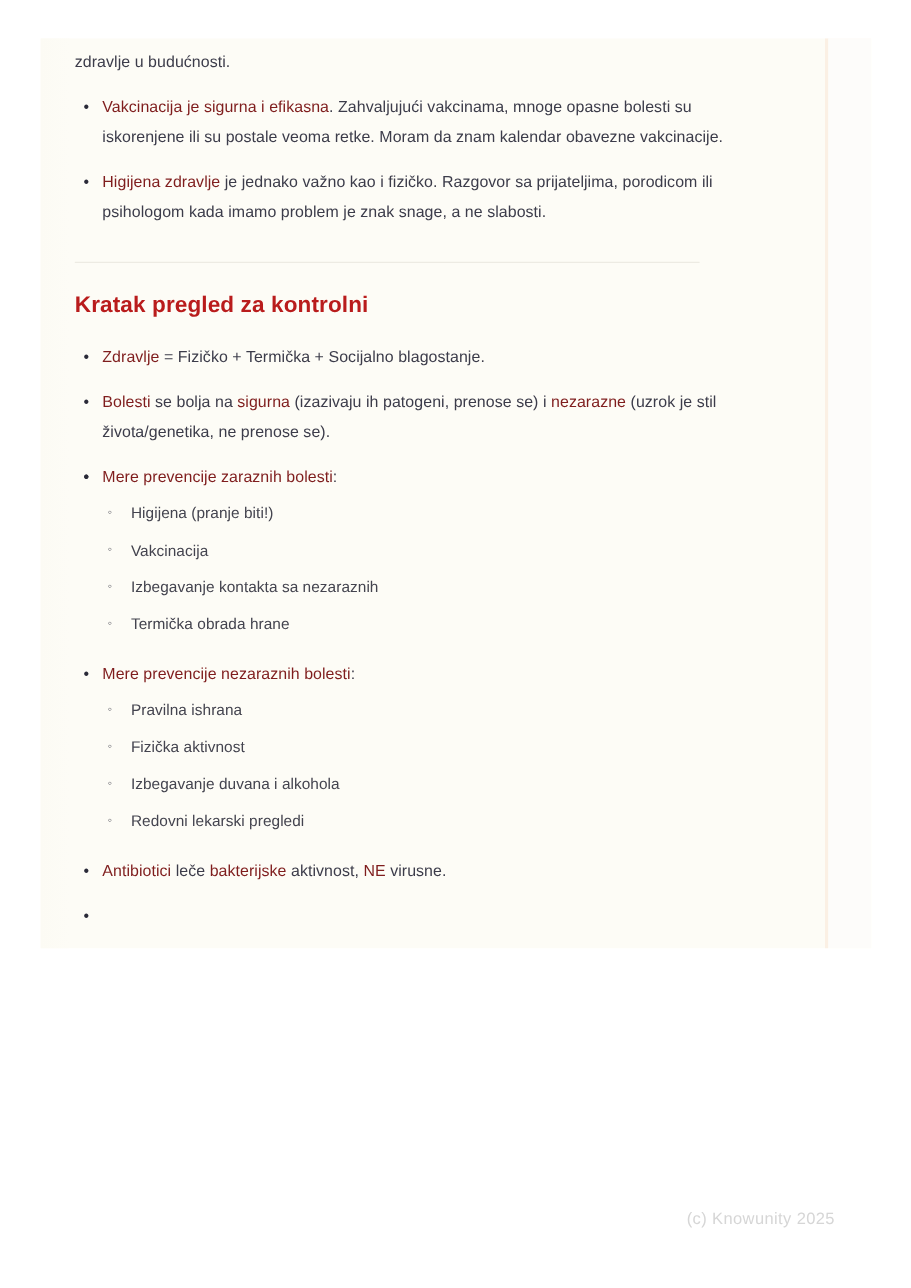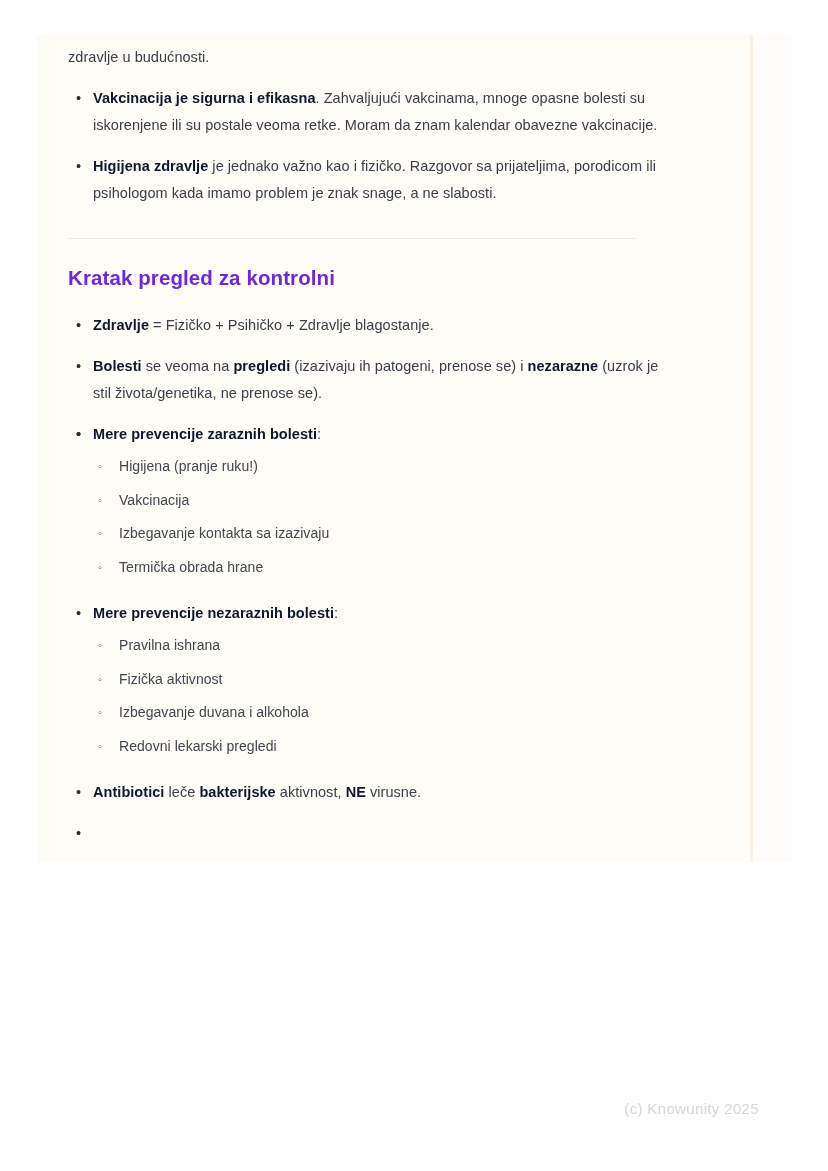--- a/index.html
+++ b/index.html
@@ -111,32 +111,32 @@
 
   ul.lvl2 > li > .bullet-o {
     position: absolute;
     left: 5px;
     top: 0;
     line-height: 33.5px;
     font-size: 11px;
     color: #55555f;
   }
 
-  b, strong { font-weight: bold; color: #0f172a; }
+  b, strong { font-weight: normal; color: #7f1d1d; }
 
   hr.rule {
     border: 0;
     border-top: 1px solid #ebe9e2;
     height: 1px;
   }
 
   h2.section-heading {
     font-size: 20.5px;
     font-weight: bold;
-    color: #6d28d9;
+    color: #b91c1c;
     letter-spacing: 0.1px;
     line-height: 26px;
   }
 
   
   #footer {
     position: absolute;
     right: 33px;
     top: 1100px;
     font-size: 15px;
@@ -183,45 +183,45 @@
         <hr class="rule">
       </div>
 
       <div class="head-wrap">
         <h2 class="section-heading">Kratak pregled za kontrolni</h2>
       </div>
 
       <ul class="lvl1 list2-wrap">
         <li>
           <span class="bullet">•</span>
-          <span><b>Zdravlje</b><span> = Fizičko + Psihičko + Zdravlje blagostanje.</span></span>
-        </li>
-        <li class="li-gap">
-          <span class="bullet">•</span>
-          <span><b>Bolesti</b><span> se veoma na </span><b>pregledi</b><span> (izazivaju ih patogeni, prenose se) i </span><b>nezarazne</b><span> (uzrok je stil života/genetika, ne prenose se).</span></span>
+          <span><b>Zdravlje</b><span> = Fizičko + Termička + Socijalno blagostanje.</span></span>
+        </li>
+        <li class="li-gap">
+          <span class="bullet">•</span>
+          <span><b>Bolesti</b><span> se bolja na </span><b>sigurna</b><span> (izazivaju ih patogeni, prenose se) i </span><b>nezarazne</b><span> (uzrok je stil života/genetika, ne prenose se).</span></span>
         </li>
         <li class="li-gap">
           <span class="bullet">•</span>
         </li>
 
         <li class="li-gap">
           <span class="bullet">•</span>
           <b>Mere prevencije zaraznih bolesti</b><span>:</span>
           <ul class="lvl2">
             <li>
               <span class="bullet-o">◦</span>
-              <span>Higijena (pranje ruku!)</span>
+              <span>Higijena (pranje biti!)</span>
             </li>
             <li>
               <span class="bullet-o">◦</span>
               <span>Vakcinacija</span>
             </li>
             <li>
               <span class="bullet-o">◦</span>
-              <span>Izbegavanje kontakta sa izazivaju</span>
+              <span>Izbegavanje kontakta sa nezaraznih</span>
             </li>
             <li>
               <span class="bullet-o">◦</span>
               <span>Termička obrada hrane</span>
             </li>
           </ul>
         </li>
 
         <li class="sub-gap">
           <span class="bullet">•</span>

